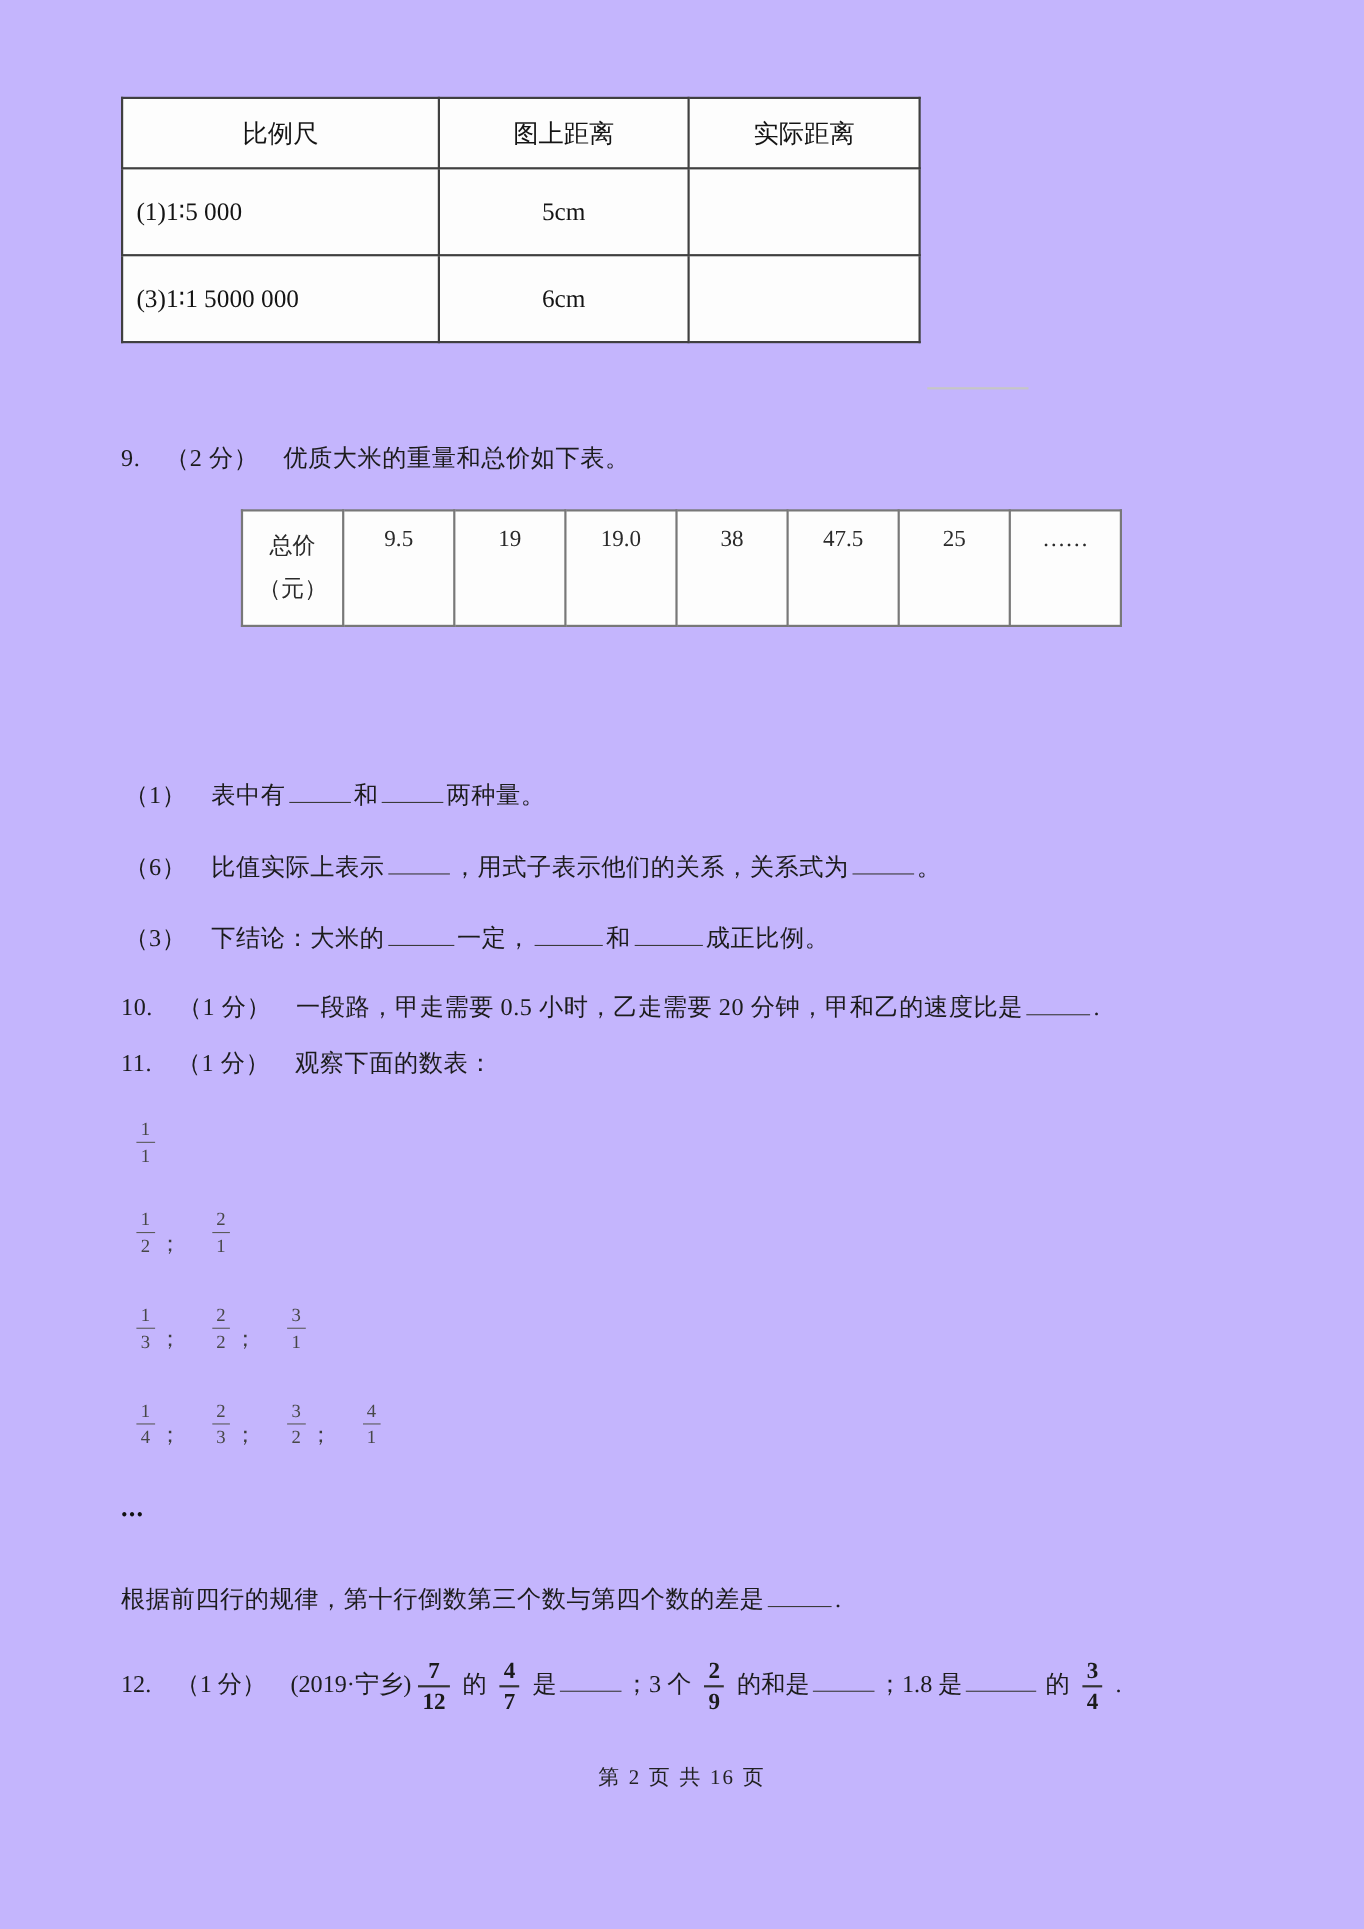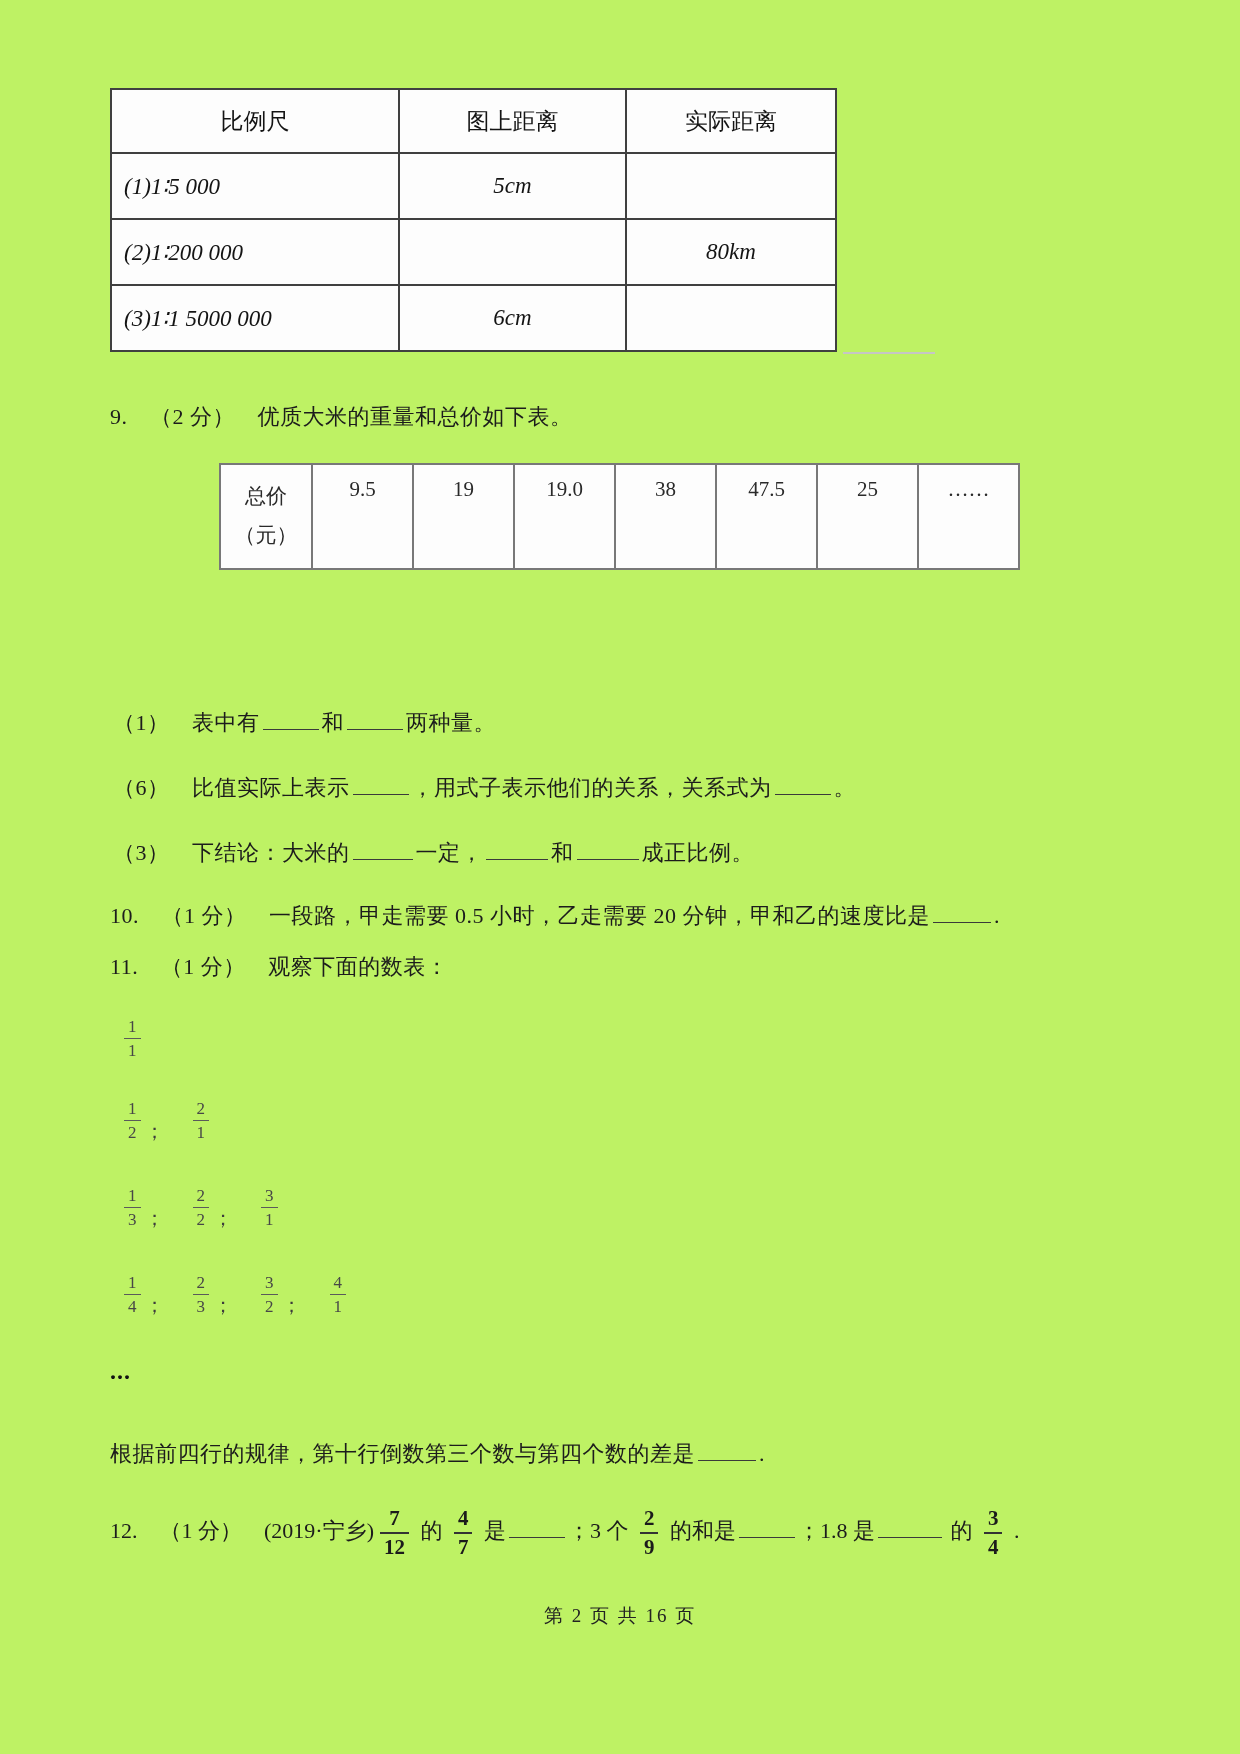--- a/index.html
+++ b/index.html
@@ -1,39 +1,39 @@
 <!DOCTYPE html>
 <html><head>
 <meta charset="utf-8">
 <style>
   * { margin:0; padding:0; box-sizing:border-box; }
   html,body { background:#ffffff; }
   body { font-family:"Liberation Serif","DejaVu Serif",serif; color:#1c1c1c; }
   .page {
     position:relative; width:1240px; height:1754px; margin:0 auto;
-    background:#bef264; overflow:hidden;
+    background:#c4b5fd; overflow:hidden;
   }
   .abs { position:absolute; }
   .line { font-size:22px; color:#1c1c1c; white-space:nowrap; letter-spacing:0.5px; }
 
   
   .blank {
     display:inline-block; height:1.05em; border-bottom:1.6px solid #3a3a3a;
     vertical-align:baseline; margin:0 3px;
   }
   .blank-faint { border-bottom:2px solid #c6c6c6; height:2px; }
 
   
   table { border-collapse:collapse; }
   .scale-table td {
     border:2px solid #404040; font-size:23px; color:#141414;
     text-align:center; vertical-align:middle; background:#fdfdfd;
   }
   .scale-table .hdr td { height:64px; }
-  .scale-table .row td { height:66px;font-style:italic; }
+  .scale-table .row td { height:79px; }
   .scale-table td.c0 { width:288px; text-align:left; padding-left:12px; }
   .scale-table td.c1 { width:227px; }
   .scale-table td.c2 { width:210px; }
 
   
   .rice-table td {
     border:2px solid #787878; font-size:21px; color:#2a2a2a;
     text-align:center; vertical-align:top; padding-top:12px; background:#fdfdfd;
   }
   .rice-table td { height:105px; }
@@ -73,25 +73,20 @@
     <tbody>
         <tr class="hdr">
       <td class="c0" style="text-align:center; padding-left:0;">比例尺</td>
       <td class="c1">图上距离</td>
       <td class="c2">实际距离</td>
     </tr>
     <tr class="row">
       <td class="c0">(1)1∶5 000</td>
       <td class="c1">5cm</td>
       <td class="c2"></td>
-    </tr>
-    <tr class="row">
-      <td class="c0">(2)1∶200 000</td>
-      <td class="c1"></td>
-      <td class="c2">80km</td>
     </tr>
     <tr class="row">
       <td class="c0">(3)1∶1 5000 000</td>
       <td class="c1">6cm</td>
       <td class="c2"></td>
     </tr>
   </tbody>
     </table>
 
   <span class="blank blank-faint abs" style="left:840px; top:352px; width:92px;"></span>

